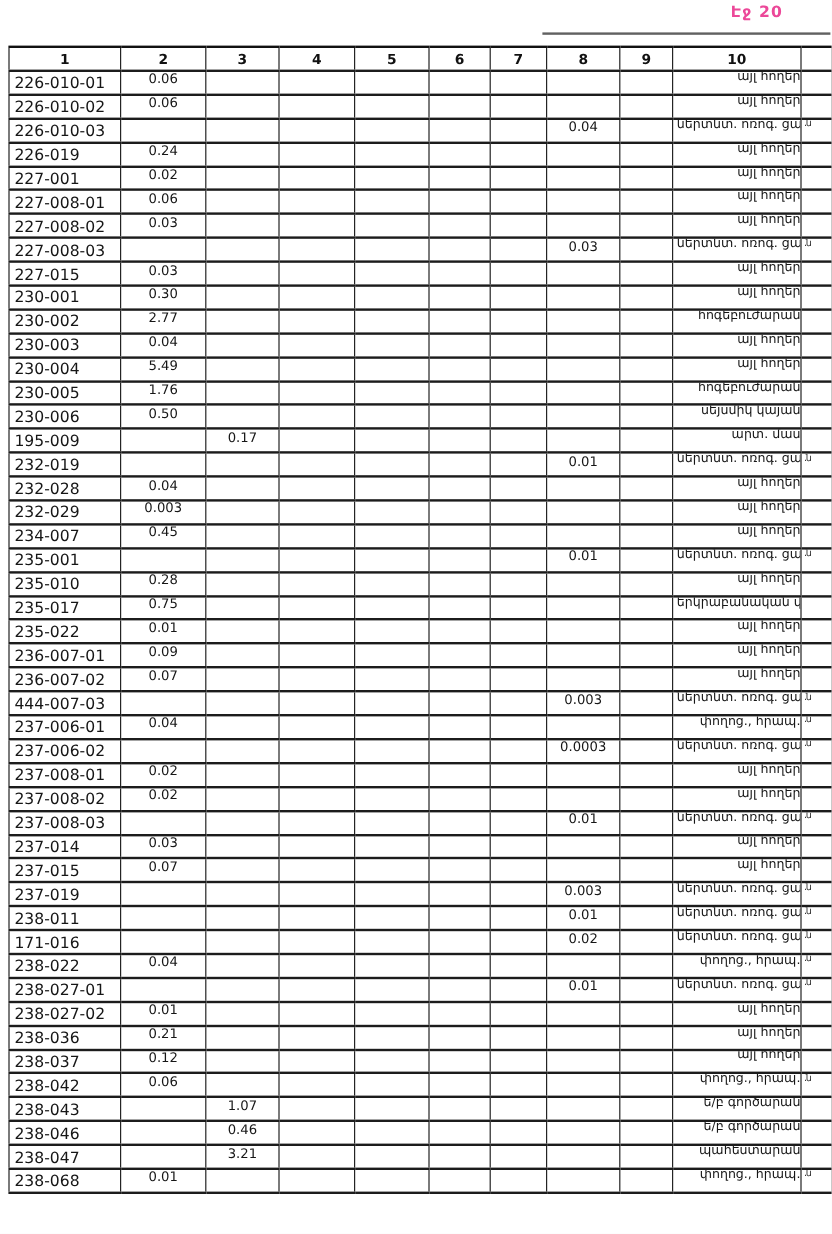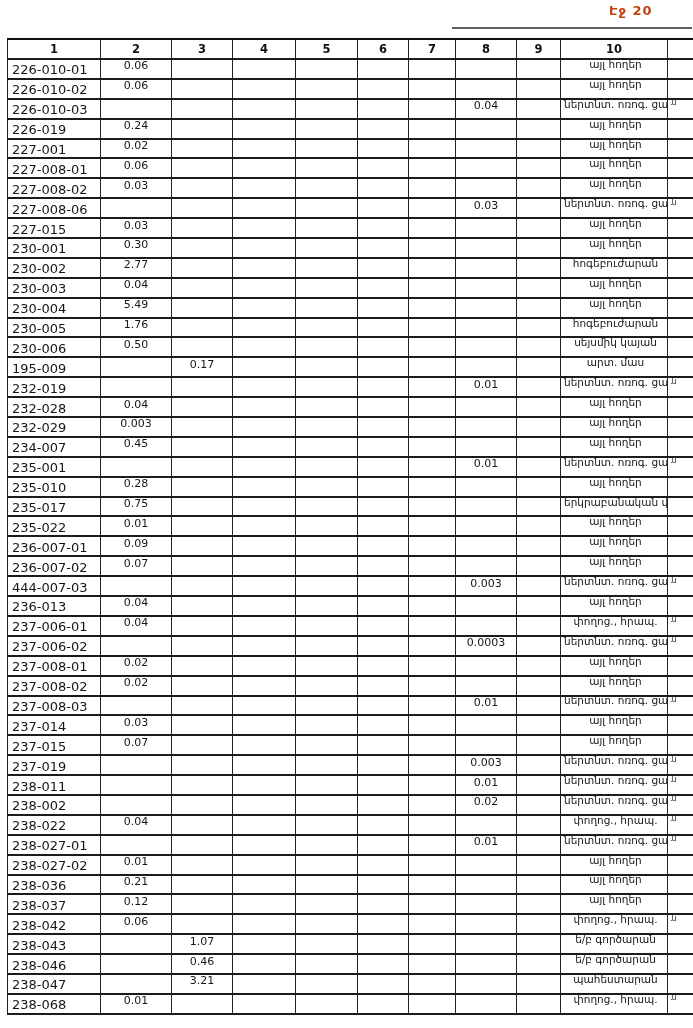--- a/index.html
+++ b/index.html
@@ -3,21 +3,21 @@
 <meta charset="utf-8">
 <style>
   html,body{margin:0;padding:0;background:#f7f7f5;}
   body{
     width:693px;height:1028px;position:relative;overflow:hidden;
     font-family:"DejaVu Sans",sans-serif;color:#161616;
     background:#ffffff;
   }
   .page-label{
     position:absolute;top:3px;left:609px;
-    font-size:13px;font-weight:bold;letter-spacing:1px;color:#c2410c;
+    font-size:13px;font-weight:bold;letter-spacing:1px;color:#ec4899;
   }
   .stray-line{
     position:absolute;top:27px;left:452px;width:240px;height:2px;
     background:#3a3a3a;opacity:.8;
   }
   table.scan{
     position:absolute;left:7px;top:38px;
     border-collapse:collapse;table-layout:fixed;
     width:686px;
   }
@@ -30,21 +30,21 @@
   }
   table.scan tr:last-child td{border-bottom:2px solid #1c1c1c;}
   table.scan th{
     font-size:11.5px;font-weight:bold;text-align:center;color:#111;
     border-top:2.5px solid #111;height:18px;
   }
   td.c-code{font-size:13px;text-align:left;}
   td.c-code span{display:block;padding-left:4px;transform:translateY(1px);white-space:nowrap;}
   td.c-val{font-size:11px;text-align:center;}
   td.c-val span{display:block;transform:translateY(-3px);}
-  td.c-label{font-size:10.5px;text-align:center;overflow:visible;}
+  td.c-label{font-size:10.5px;text-align:right;overflow:visible;}
   td.c-label span{
     display:block;padding-left:3px;white-space:nowrap;overflow:hidden;
     transform:translateY(-5px);
   }
   td.c-mark, th.c-mark{
     border:none;background:transparent;overflow:visible;
   }
   td.c-mark span{
     display:block;font-size:8px;color:#2e2e2e;white-space:nowrap;
     transform:translateY(-6px);padding-left:2px;letter-spacing:-1px;
@@ -263,21 +263,21 @@
     <td class="c-label">
           <span>այլ հողեր</span>
         </td>
     <td class="c-mark">
           <span></span>
         </td>
   </tr>
 
   <tr>
     <td class="c-code">
-          <span>227-008-06</span>
+          <span>227-008-03</span>
         </td>
     <td class="c-val">
           <span></span>
         </td>
     <td class="c-val">
           <span></span>
         </td>
     <td class="c-val"></td>
     <td class="c-val"></td>
     <td class="c-val"></td>
@@ -782,65 +782,40 @@
         </td>
     <td class="c-val"></td>
     <td class="c-label">
           <span>ներտնտ. ոռոգ. ցանց</span>
         </td>
     <td class="c-mark">
           <span>.ն</span>
         </td>
   </tr>
 
-  <tr>
-    <td class="c-code">
-          <span>236-013</span>
+
+  <tr>
+    <td class="c-code">
+          <span>237-006-01</span>
         </td>
     <td class="c-val">
           <span>0.04</span>
         </td>
     <td class="c-val">
           <span></span>
         </td>
     <td class="c-val"></td>
     <td class="c-val"></td>
     <td class="c-val"></td>
     <td class="c-val"></td>
     <td class="c-val">
           <span></span>
         </td>
     <td class="c-val"></td>
     <td class="c-label">
-          <span>այլ հողեր</span>
-        </td>
-    <td class="c-mark">
-          <span></span>
-        </td>
-  </tr>
-
-  <tr>
-    <td class="c-code">
-          <span>237-006-01</span>
-        </td>
-    <td class="c-val">
-          <span>0.04</span>
-        </td>
-    <td class="c-val">
-          <span></span>
-        </td>
-    <td class="c-val"></td>
-    <td class="c-val"></td>
-    <td class="c-val"></td>
-    <td class="c-val"></td>
-    <td class="c-val">
-          <span></span>
-        </td>
-    <td class="c-val"></td>
-    <td class="c-label">
           <span>փողոց., հրապ.</span>
         </td>
     <td class="c-mark">
           <span>.ն</span>
         </td>
   </tr>
 
   <tr>
     <td class="c-code">
           <span>237-006-02</span>
@@ -1044,21 +1019,21 @@
     <td class="c-label">
           <span>ներտնտ. ոռոգ. ցանց</span>
         </td>
     <td class="c-mark">
           <span>.ն</span>
         </td>
   </tr>
 
   <tr>
     <td class="c-code">
-          <span>238-002</span>
+          <span>171-016</span>
         </td>
     <td class="c-val">
           <span></span>
         </td>
     <td class="c-val">
           <span></span>
         </td>
     <td class="c-val"></td>
     <td class="c-val"></td>
     <td class="c-val"></td>

